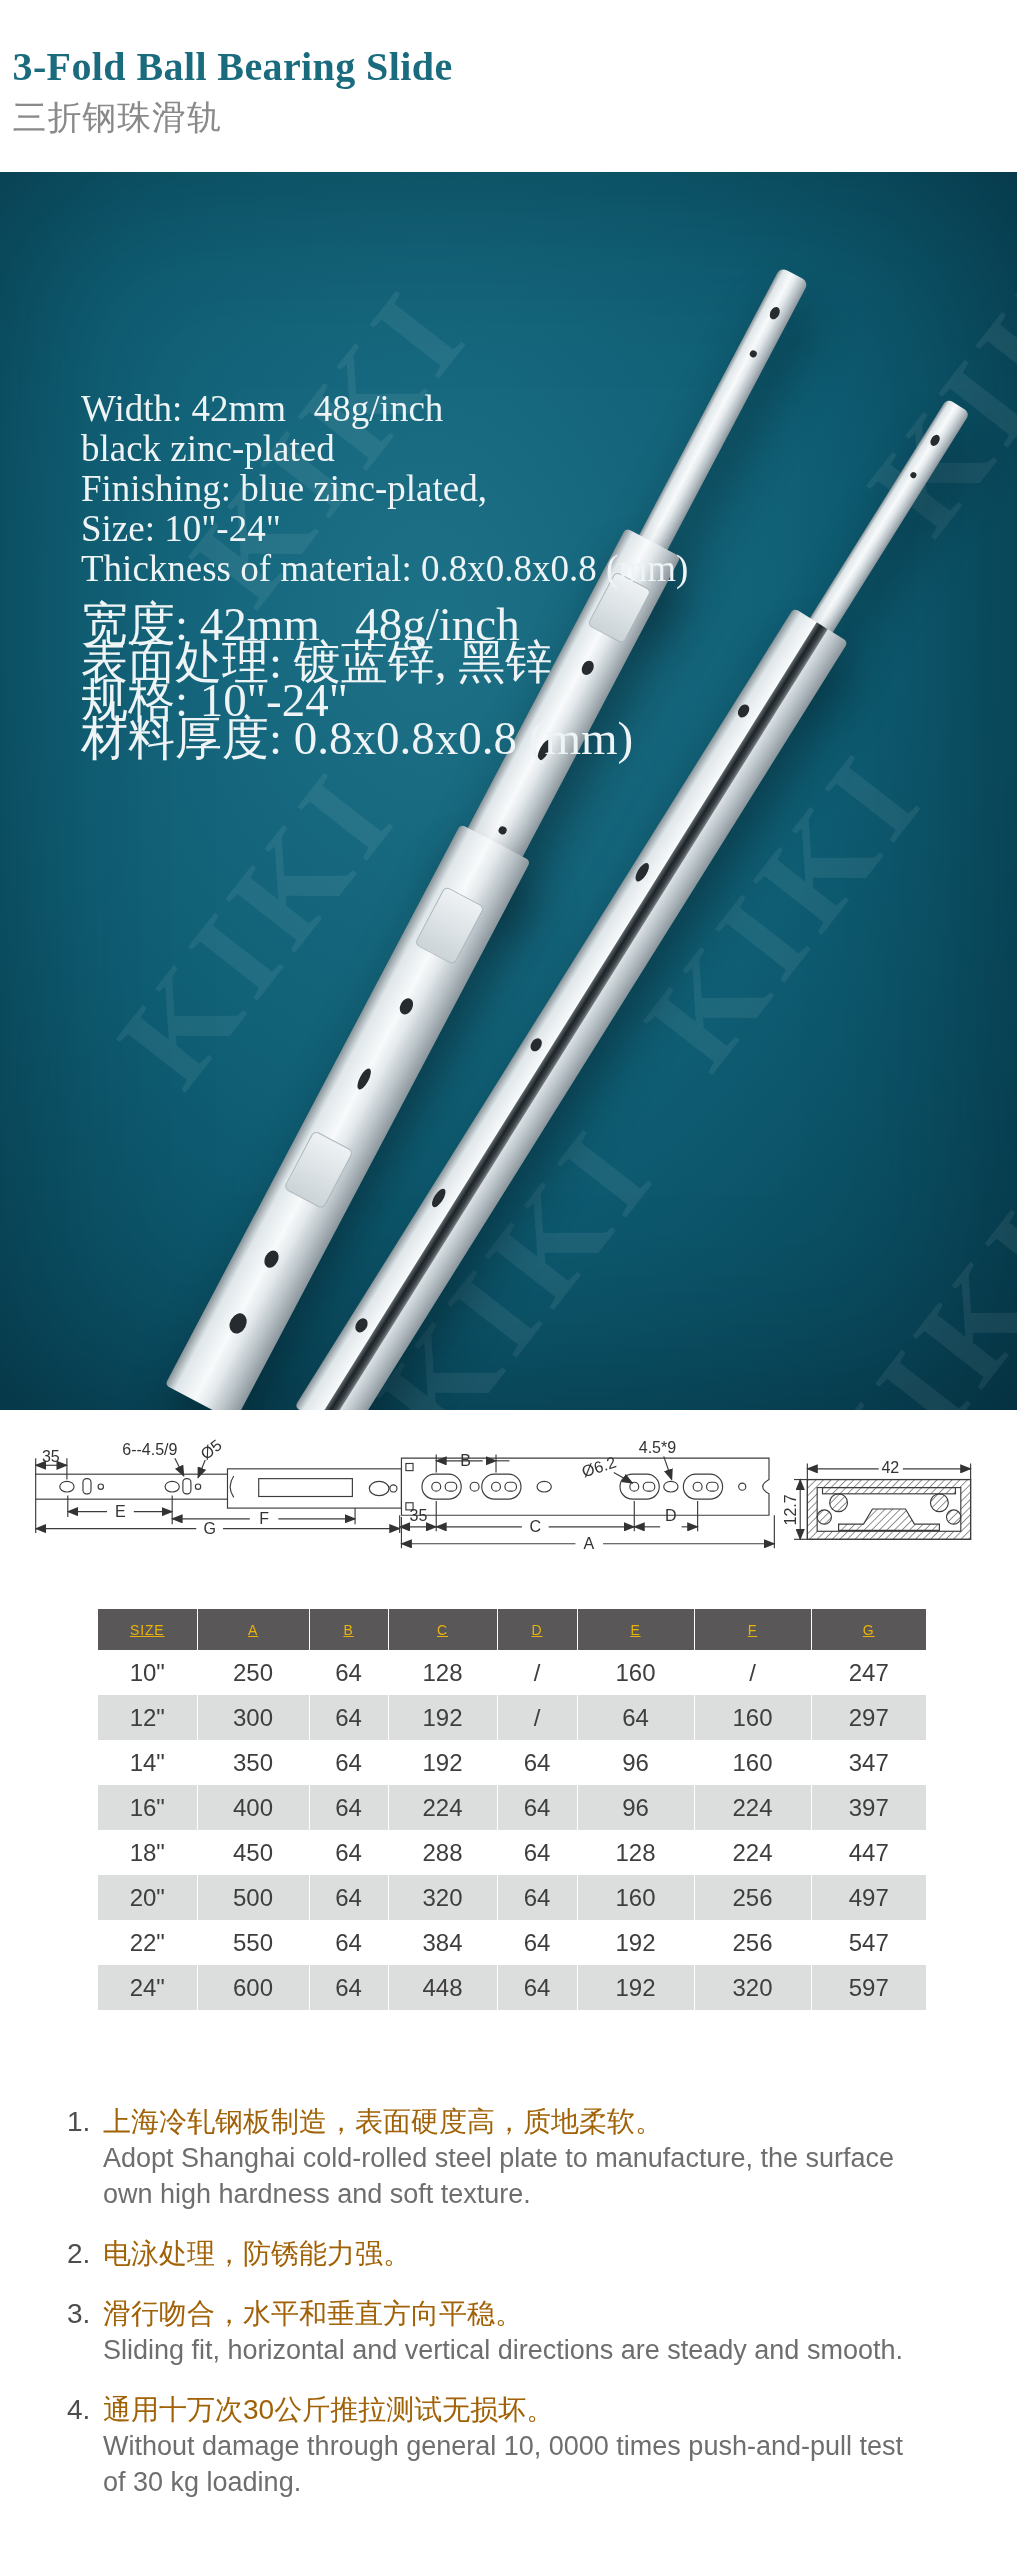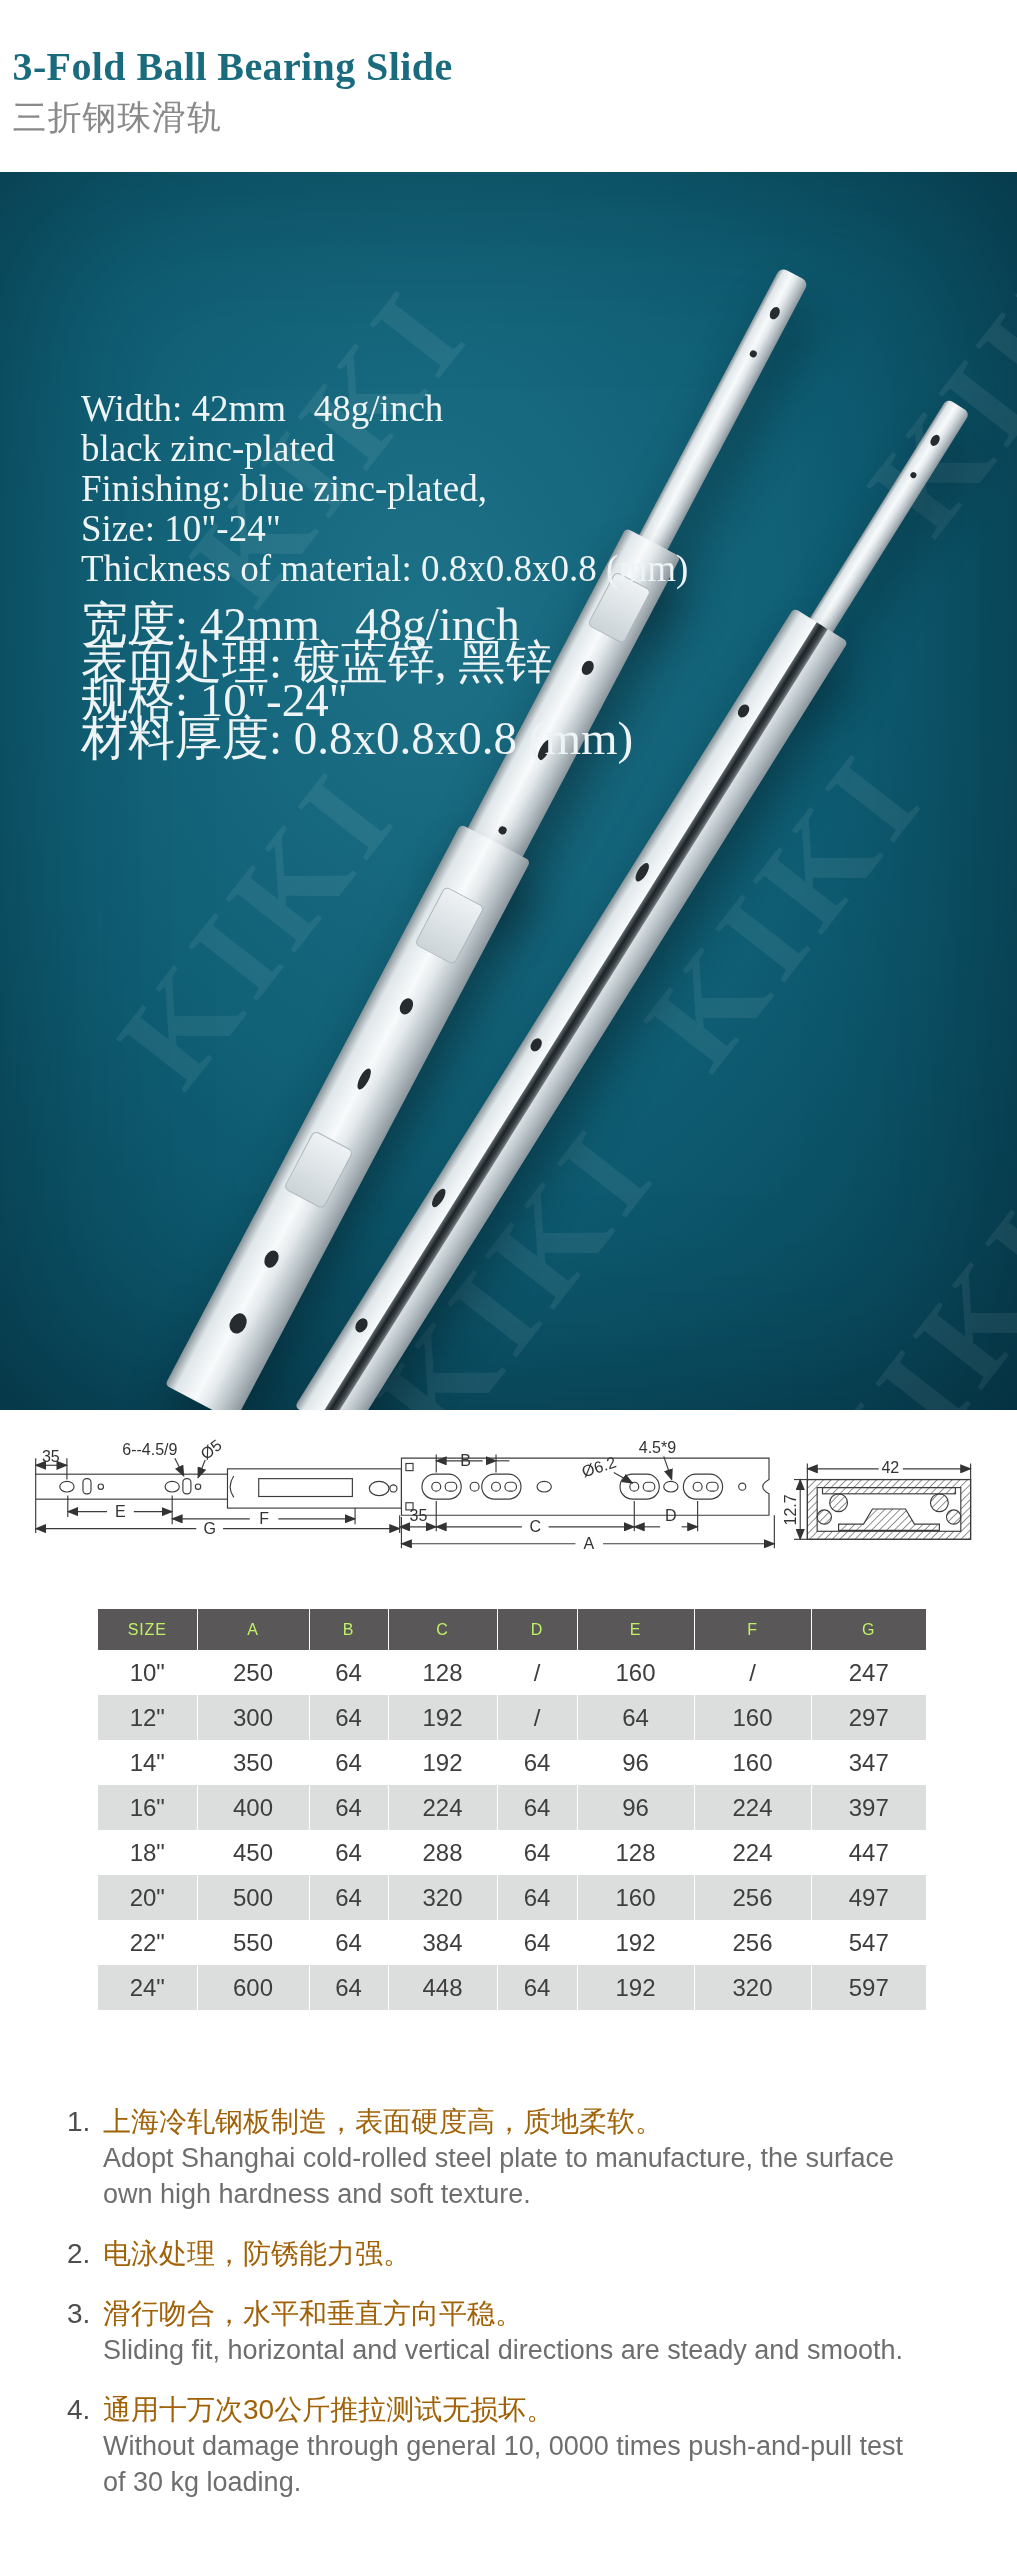--- a/index.html
+++ b/index.html
@@ -40,22 +40,22 @@
   .hole{position:absolute;background:#252b2f;border-radius:50%;}
   .bracket{position:absolute;border:1.8px solid #aeb8bd;border-radius:5.4px;
     background:linear-gradient(180deg,#eef2f4,#ccd4d8);}
 
   
   .drawing{position:absolute;left:0;top:1417px;}
   .drawing text{font-family:"Liberation Sans",sans-serif;font-size:18px;fill:#333;}
 
   
   table.size-table{position:absolute;left:98px;top:1609px;width:828px;border-collapse:collapse;}
-  .size-table thead th{background:#595757;color:#bef264;font-size:16px;font-weight:normal;
-    height:39px;border-left:1.8px solid #fff;letter-spacing:0.9px;}
+  .size-table thead th{background:#595757;color:#eab308;font-size:14px;font-weight:normal;
+    height:39px;border-left:1.8px solid #fff;letter-spacing:0.9px;text-decoration:underline;}
   .size-table th:first-child,.size-table td:first-child{border-left:none;}
   .size-table td{height:43px;text-align:center;font-size:24px;color:#3e3e3e;border-left:1.8px solid #fff;}
   .size-table tbody tr:nth-child(even){background:#dcdddd;}
 
   
   .features{position:absolute;left:67px;top:2104px;width:883px;}
   .feature{display:flex;margin-bottom:24px;}
   .f-num{width:36px;font-size:28px;color:#4d4d4d;line-height:36px;}
   .f-text{width:812px;}
   .f-zh{font-size:28px;color:#a16207;line-height:36px;}

